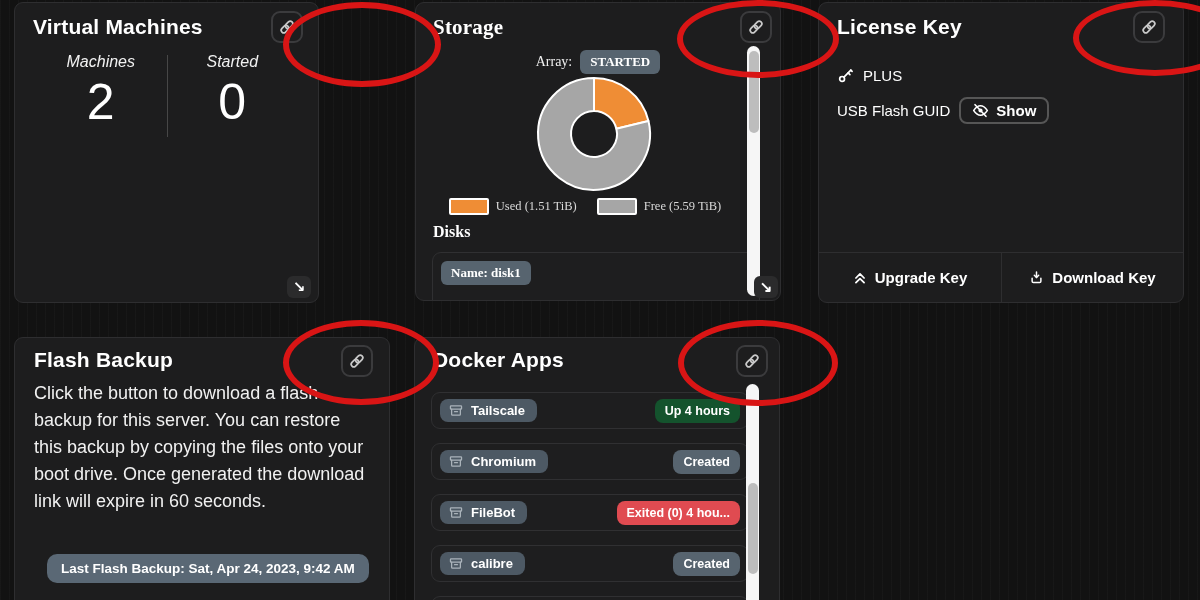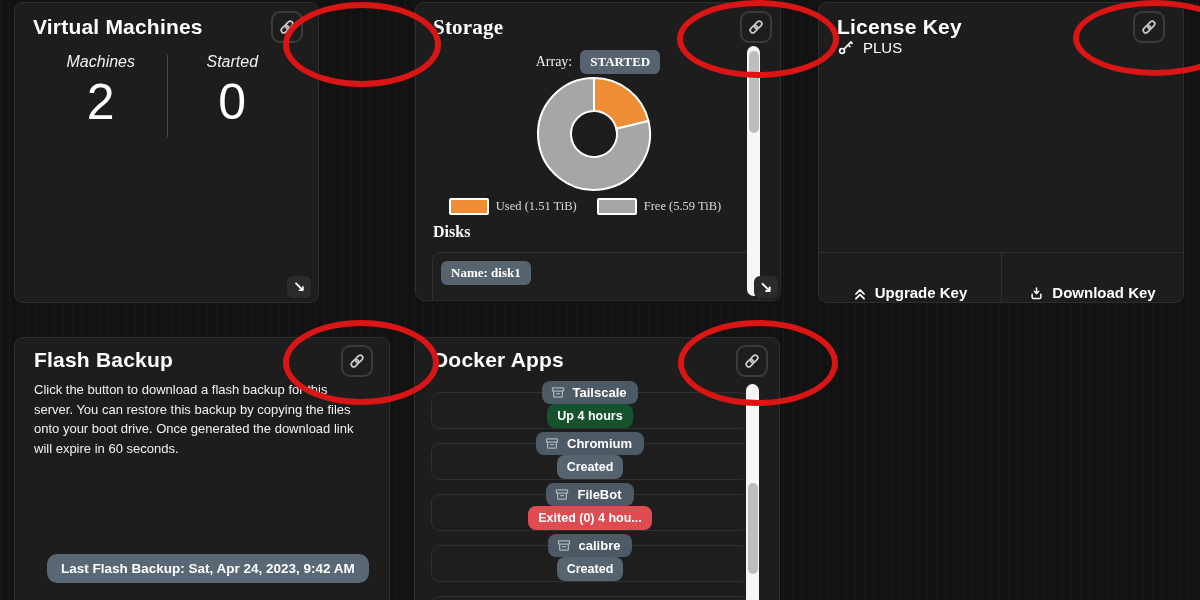--- a/index.html
+++ b/index.html
@@ -60,54 +60,53 @@
   }
   .scrollbar{position:absolute;width:13px;border-radius:7px;background:#f6f6f6;z-index:5;}
   #storage-scrollbar{left:331px;top:43px;height:250px;}
   #docker-scrollbar{left:331px;top:46px;height:254px;}
   .scroll-thumb{position:absolute;left:1.5px;width:10px;border-radius:6px;background:#bdbdbd;}
   #storage-scrollbar .scroll-thumb{top:5px;height:82px;}
   #docker-scrollbar .scroll-thumb{top:99px;height:91px;}
 
   
   #card-license .hdr{padding:12px 18px 0 18px;}
-  .lic-row{display:flex;align-items:center;gap:9px;padding:0 18px;margin-top:0;font-size:15px;}
+  .lic-row{display:flex;align-items:center;gap:9px;padding:0 18px;margin-top:28px;font-size:15px;}
   .show-btn{
     display:flex;align-items:center;gap:7px;border:2px solid #565656;border-radius:8px;
     background:transparent;color:#fff;font-size:15px;font-weight:600;padding:3px 11px;cursor:pointer;
     font-family:inherit;
   }
   .lic-footer{
     position:absolute;left:0;right:0;bottom:0;height:49px;border-top:1px solid #2e2e30;display:flex;
   }
   .lic-footer-btn{
-    width:50%;display:flex;align-items:flex-end;justify-content:center;gap:8px;
+    width:50%;display:flex;align-items:center;justify-content:center;gap:8px;
     background:transparent;border:none;color:#fff;font-size:15px;font-weight:600;cursor:pointer;
     font-family:inherit;
   }
   .lic-footer-btn + .lic-footer-btn{border-left:1px solid #2e2e30;}
 
   
   #card-flash .hdr{padding:10px 19px 0 19px;}
   .flash-desc{
-    padding:0 22px 0 19px;margin-top:8px;font-size:13px;line-height:1.5;color:#f1f1f1;max-width:336px;
+    padding:0 22px 0 19px;margin-top:8px;font-size:18px;line-height:1.5;color:#f1f1f1;max-width:336px;
   }
   .flash-badge{
     position:absolute;left:32px;top:216px;background:#5a6875;color:#fff;font-weight:700;
     font-size:13.5px;border-radius:10px;padding:7px 14px;
   }
 
   
   #card-docker .hdr{padding:10px 18px 0 18px;}
   .docker-list{position:absolute;left:16px;top:54px;width:318px;}
   .docker-row{
     height:37px;border:1px solid #303032;border-radius:9px;background:#1e1e1f;margin-bottom:14px;
-    display:flex;align-items:center;justify-content:flex-end;padding:0 8px;box-sizing:border-box;
+    display:flex;align-items:center;justify-content:space-between;padding:0 8px;box-sizing:border-box;
     cursor:pointer;
-    flex-direction:column;
   }
   .app-name-badge{
     background:#4d5964;border-radius:8px;padding:4px 12px 4px 9px;display:flex;align-items:center;gap:8px;
     color:#fff;font-size:13px;font-weight:700;
   }
   .status-badge{border-radius:8px;padding:5px 10px;color:#fff;font-size:12.5px;font-weight:700;}
   .st-green{background:#14532d;}
   .st-slate{background:#57646f;}
   .st-red{background:#e04b51;}
 
@@ -220,20 +219,33 @@
   <div class="lic-row">
     <span>
       <svg class="icon-svg" width="17" height="17" viewBox="0 0 24 24" fill="none" stroke="#fff" stroke-width="2.4" stroke-linecap="round">
         <circle cx="7.2" cy="16.8" r="3.4"></circle>
         <path d="M9.8 14.2 L19.5 4.5"></path>
         <path d="M15.7 8.3 L18.2 10.8"></path>
         <path d="M19.5 4.5 L21.3 6.3"></path>
       </svg>
     </span>
     <span>PLUS</span>
+  </div>
+  <div class="lic-row" style="margin-top:13px;">
+    <span>USB Flash GUID</span>
+    <button class="show-btn">
+      <span>
+        <svg class="icon-svg" width="17" height="15" viewBox="0 0 24 22" fill="none" stroke="#fff" stroke-width="2" stroke-linecap="round">
+          <path d="M2 11 C5.5 5.8 8.8 4 12 4 s6.5 1.8 10 7 c-3.5 5.2-6.8 7-10 7 S5.5 16.2 2 11 Z"></path>
+          <circle cx="12" cy="11" r="3" fill="#fff" stroke="none"></circle>
+          <path d="M4 2.5 L20 19.5" stroke-width="2.4"></path>
+        </svg>
+      </span>
+      <span>Show</span>
+    </button>
   </div>
   <div class="lic-footer">
     <button class="lic-footer-btn">
       <span>
         <svg class="icon-svg" width="14" height="14" viewBox="0 0 24 24" fill="none" stroke="#fff" stroke-width="3" stroke-linecap="round" stroke-linejoin="round">
           <path d="M5 12 L12 5 L19 12"></path>
           <path d="M5 20 L12 13 L19 20"></path>
         </svg>
       </span>
       <span>Upgrade Key</span>

